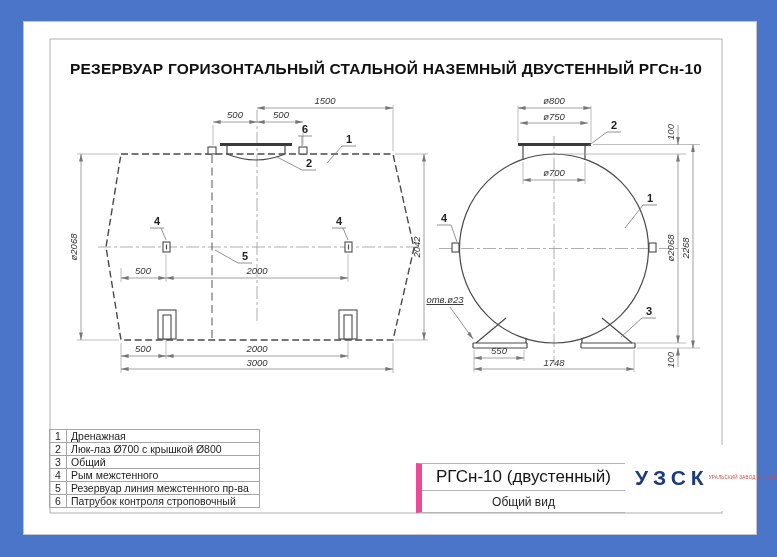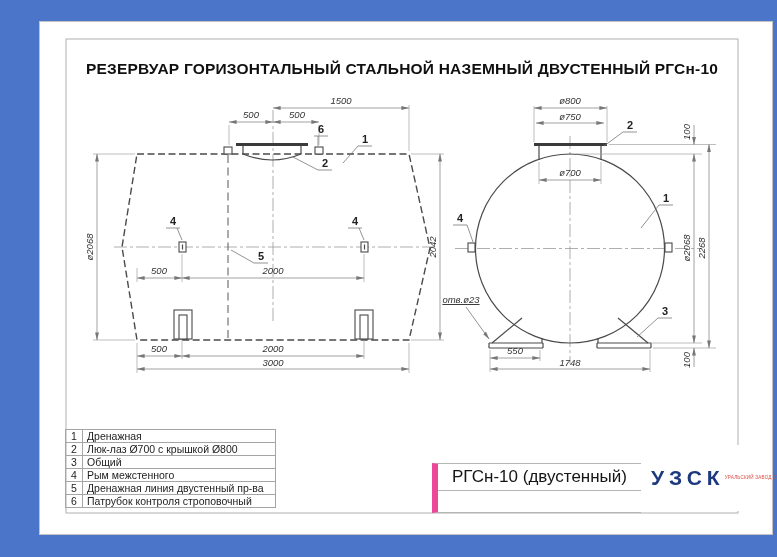--- a/index.html
+++ b/index.html
@@ -1,19 +1,19 @@
 <!DOCTYPE html>
 <html><head>
 <meta charset="utf-8">
 <style>
   html,body{margin:0;padding:0;}
   .stage{position:relative;width:777px;height:557px;background:#4a75c8;overflow:hidden;
          font-family:"Liberation Sans",sans-serif;}
   .page{position:absolute;left:23px;top:21px;width:732px;height:512px;background:#ffffff;
-        border:1px solid #c2c2c2;box-sizing:content-box;margin-left:16px;}
+        border:1px solid #c2c2c2;box-sizing:content-box;}
   .page svg.drawing{position:absolute;left:0;top:0;}
 
   
   .ol{stroke:#4a4a4a;stroke-width:1.4;fill:none;stroke-dasharray:7 3.5;}
   .sl{stroke:#4a4a4a;stroke-width:1.2;fill:none;}
   .slf{fill:#ffffff;stroke:#4a4a4a;stroke-width:1.1;}
   .thk{stroke:#3a3a3a;stroke-width:3;}
   .cl{stroke:#9a9a9a;stroke-width:.8;fill:none;stroke-dasharray:13 3 3 3;}
   .dr{stroke:#666;stroke-width:1.1;fill:none;stroke-dasharray:8 4.5;}
   .dim{stroke:#8c8c8c;stroke-width:.8;fill:none;}
@@ -267,31 +267,32 @@
         <tr>
           <td class="num">3</td>
           <td>Общий</td>
         </tr>
         <tr>
           <td class="num">4</td>
           <td>Рым межстенного</td>
         </tr>
         <tr>
           <td class="num">5</td>
-          <td>Дренажная линия двустенный пр-ва</td>
+          <td>Резервуар линия межстенного пр-ва</td>
         </tr>
         <tr>
           <td class="num">6</td>
           <td>Патрубок контроля строповочный</td>
         </tr>
       </tbody>
     </table>
 
     <div class="title-block">
       <div class="tb-model">РГСн-10 (двустенный)</div>
+      <div class="tb-view">Общий вид</div>
     </div>
 
     <div class="logo">
       <svg width="56" height="34" viewBox="0 0 64 38">
         <g fill="#1d3a7e">
           <rect x="3" y="14" width="42" height="24"></rect>
           <rect x="8" y="6" width="6" height="10"></rect>
           <rect x="18" y="9" width="5" height="7"></rect>
           <rect x="45" y="0" width="11" height="38"></rect>
         </g>

